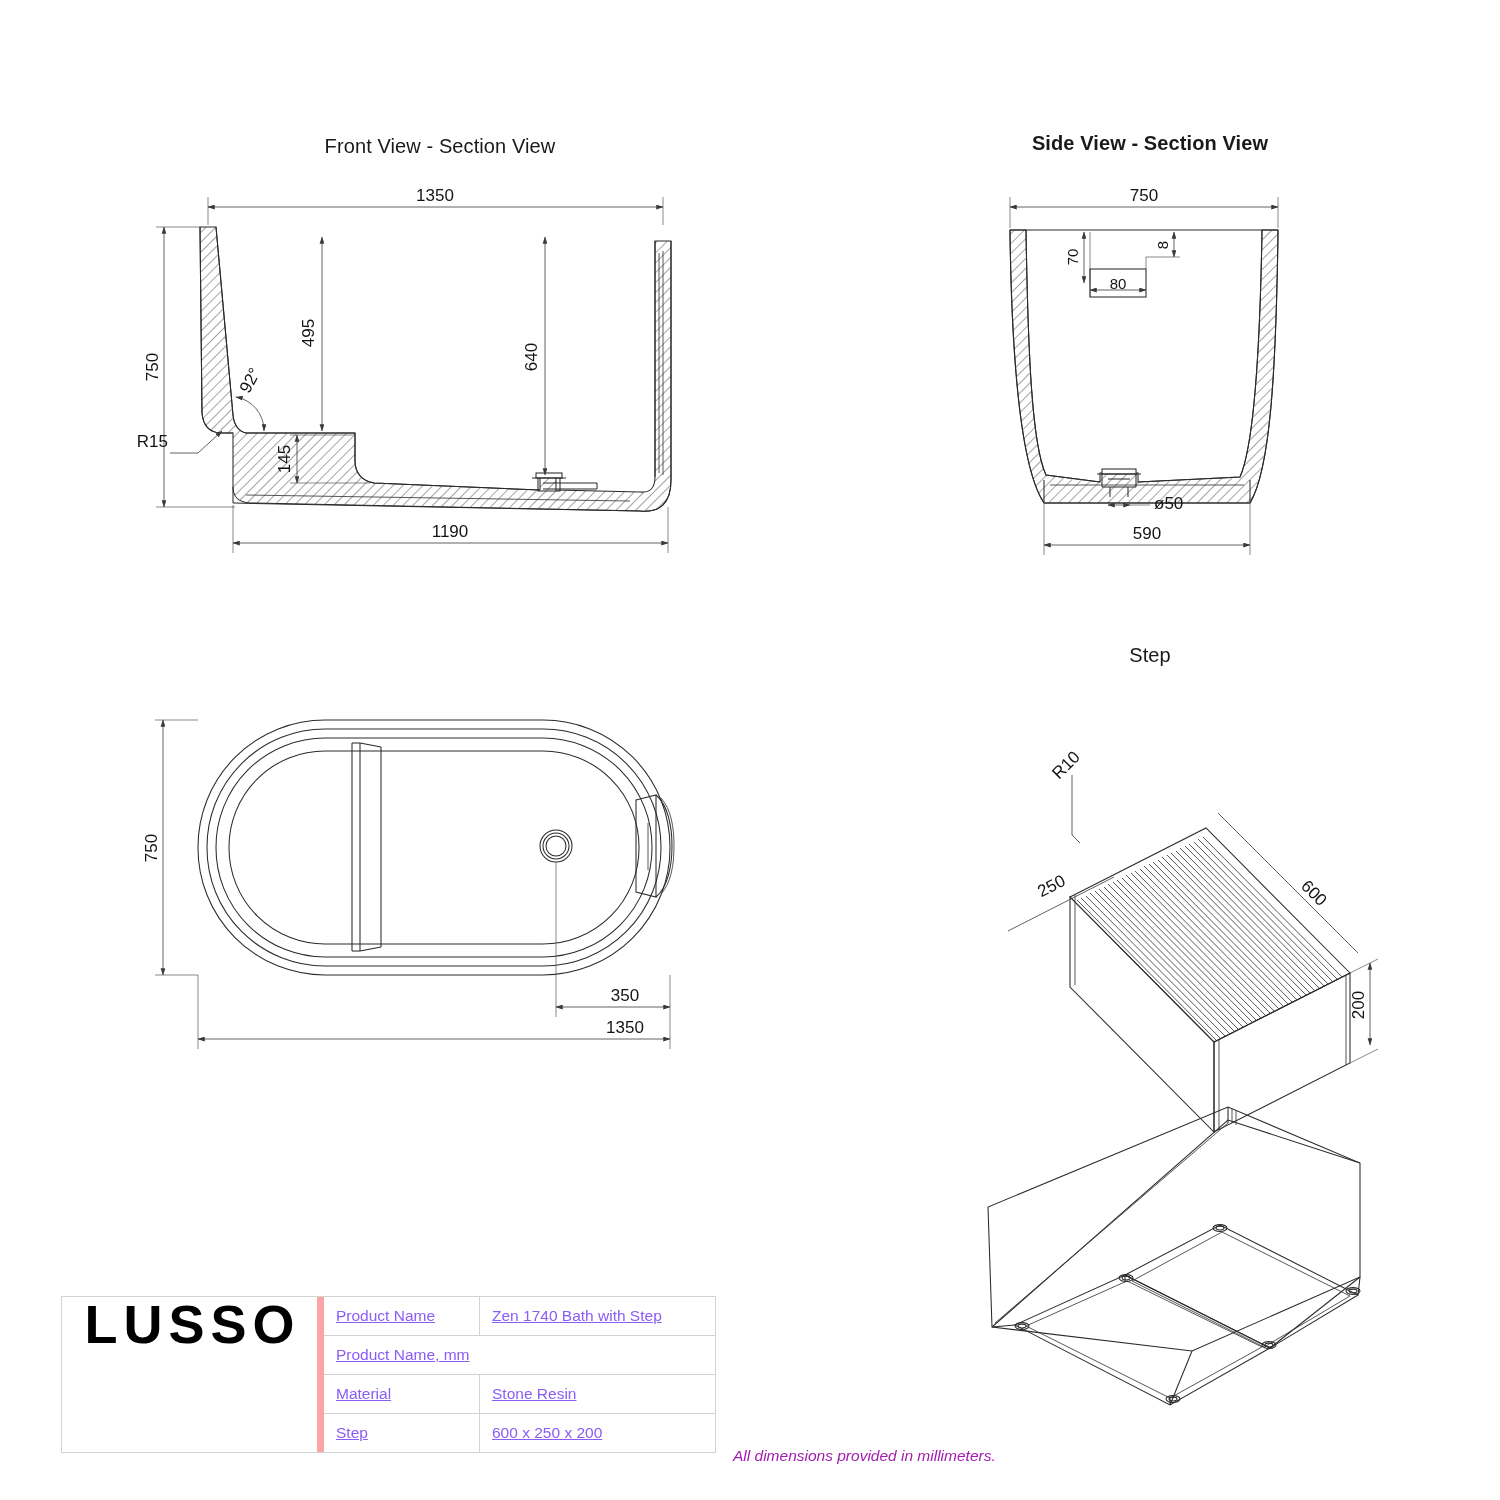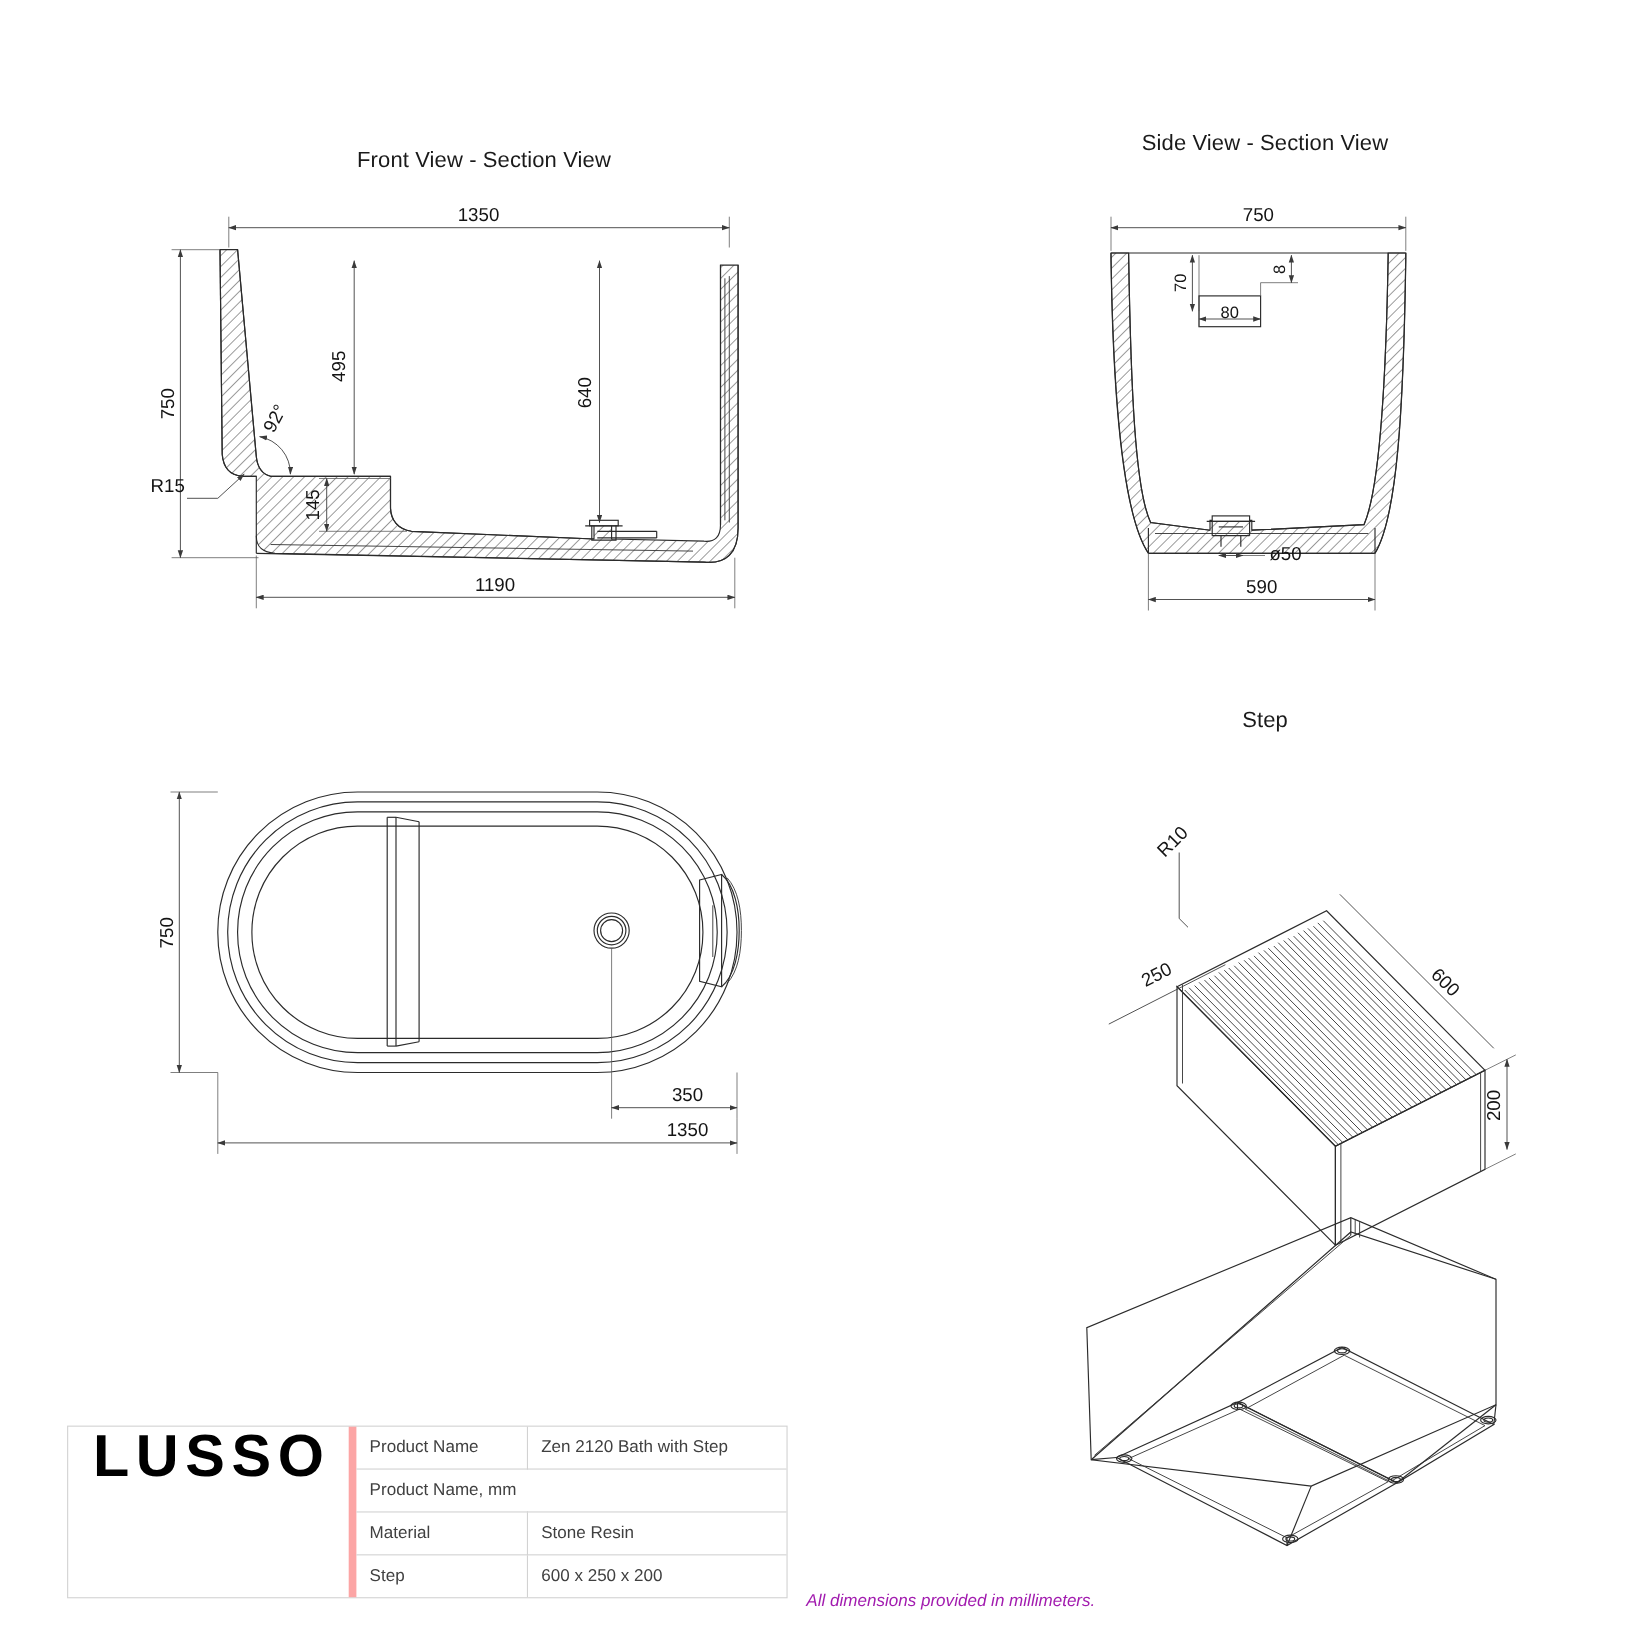--- a/index.html
+++ b/index.html
@@ -26,21 +26,21 @@
   .view-title {
     position: absolute;
     font-size: 20px;
     font-weight: 400;
     color: #1a1a1a;
     text-align: center;
     letter-spacing: 0.1px;
     white-space: nowrap;
   }
   #title-front { left: 180px; top: 120px; width: 520px; }
-  #title-side  { left: 960px; top: 104px; width: 380px; }
+  #title-side  { left: 960px; top: 117px; width: 380px; font-weight: bold; }
   #title-top   { left: 180px; top: 629px; width: 520px; }
   #title-step  { left: 960px; top: 629px; width: 380px; }
 
   svg { display: block; overflow: visible; }
   .dwg {
     position: absolute;
   }
   #svg-front { left: 0px;   top: 170px; }
   #svg-side  { left: 950px; top: 170px; }
   #svg-top   { left: 0px;   top: 670px; }
@@ -93,24 +93,25 @@
     padding-left: 6px;
   }
   #spec-table {
     flex: 1;
     border-collapse: collapse;
     font-size: 15.5px;
   }
   #spec-table td {
     border-bottom: 1px solid #d2d2d2;
     padding: 7px 0 7px 12px;
-    color: #404040;
+    color: #8b5cf6;
     height: 17px;
     vertical-align: middle;
     white-space: nowrap;
+    text-decoration: underline;
   }
   #spec-table tr:last-child td { border-bottom: none; }
   #spec-table td.k {
     width: 143px;
     border-right: 1px solid #d2d2d2;
   }
   #spec-table td.span2 { border-right: none; }
 
   #footer-note {
     position: absolute;
@@ -530,21 +531,21 @@
   </svg>
 
   <div id="title-block">
     <div id="brand-cell">
       <div id="brand-logo">LUSSO</div>
     </div>
     <table id="spec-table">
       <tbody>
         <tr>
           <td class="k">Product Name</td>
-          <td>Zen 2120 Bath with Step</td>
+          <td>Zen 1740 Bath with Step</td>
         </tr>
         <tr>
           <td class="span2" colspan="2">Product Name, mm</td>
         </tr>
         <tr>
           <td class="k">Material</td>
           <td>Stone Resin</td>
         </tr>
         <tr>
           <td class="k">Step</td>

